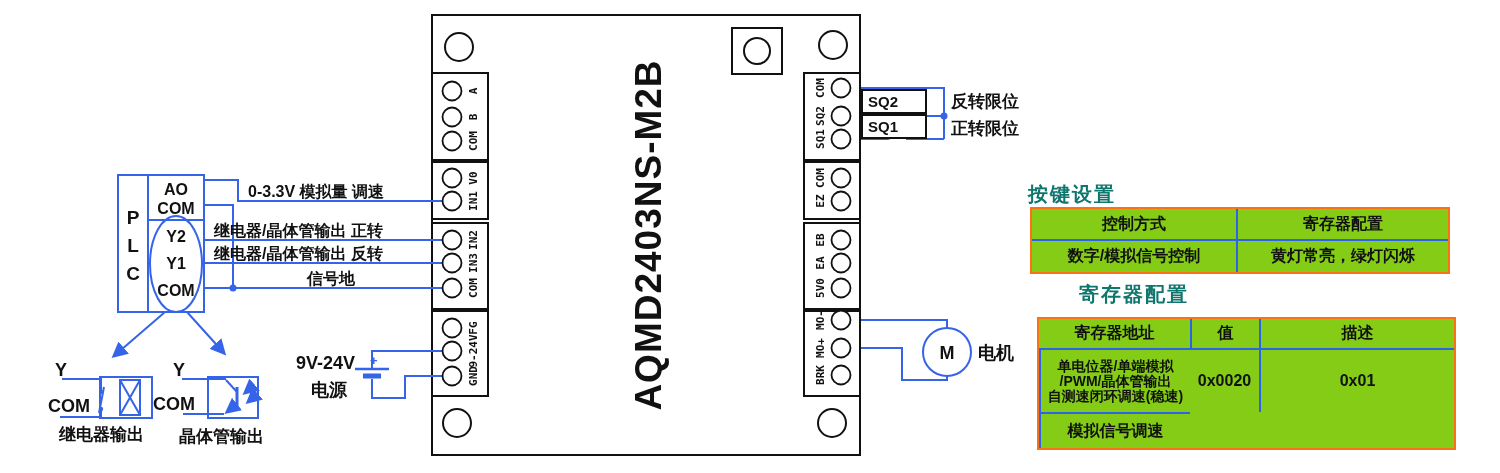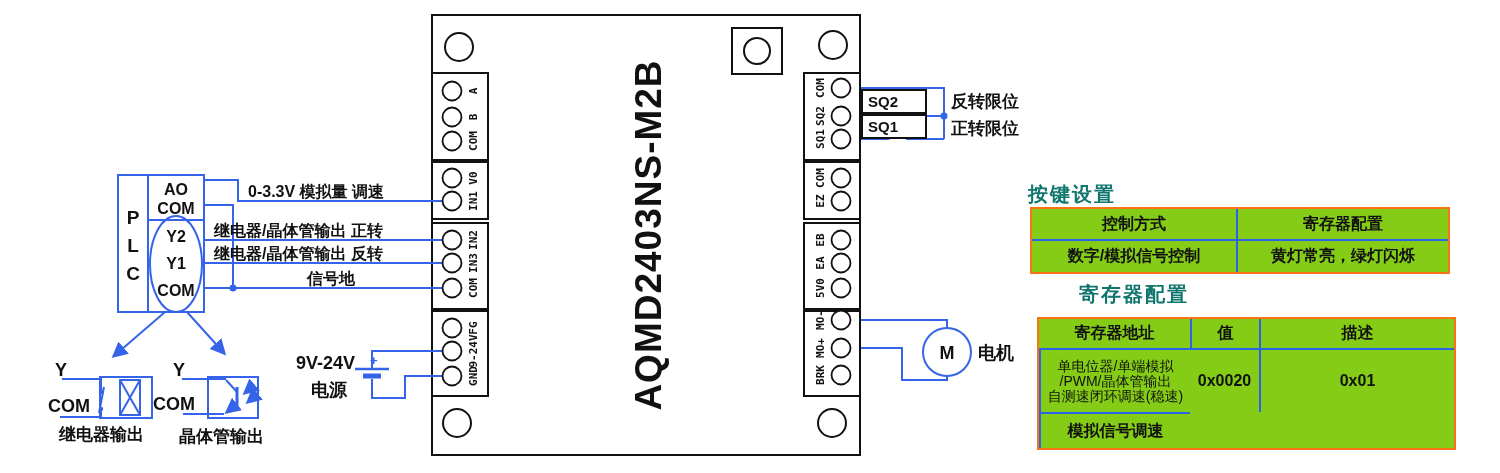--- a/index.html
+++ b/index.html
@@ -16,21 +16,21 @@
   .model{font-size:37px;font-weight:bold;letter-spacing:1px;}
   .sqt{font-size:15px;font-weight:bold;}
   .plus{font-size:13px;font-weight:bold;fill:#3564e8;}
   .tbl-title{position:absolute;font-size:20px;font-weight:bold;color:#0f766e;letter-spacing:2px;white-space:nowrap;}
   .tbl{position:absolute;display:grid;border:2px solid #f97316;background:#84cc16;}
   .cell{display:flex;align-items:center;justify-content:center;text-align:center;
         font-size:16px;font-weight:bold;color:#111;border-left:2px solid #2b63ea;border-top:2px solid #2b63ea;
         padding:0 2px;box-sizing:border-box;flex-direction:column;line-height:1.15;}
   .no-l{border-left:none;}
   .no-t{border-top:none;}
-  .desc-line{font-size:14px;font-weight:normal;line-height:15px;white-space:nowrap;}
+  .desc-line{font-size:14px;font-weight:bold;line-height:15px;white-space:nowrap;}
 </style>
 </head>
 <body>
 
 <div class="stage">
 
 <svg width="1500" height="473" viewBox="0 0 1500 473">
   <defs>
     <marker id="arr" viewBox="0 0 10 10" refX="8" refY="5" markerWidth="8" markerHeight="8" orient="auto-start-reverse">
       <path d="M0,0 L10,5 L0,10 z" fill="#3564e8"></path>

